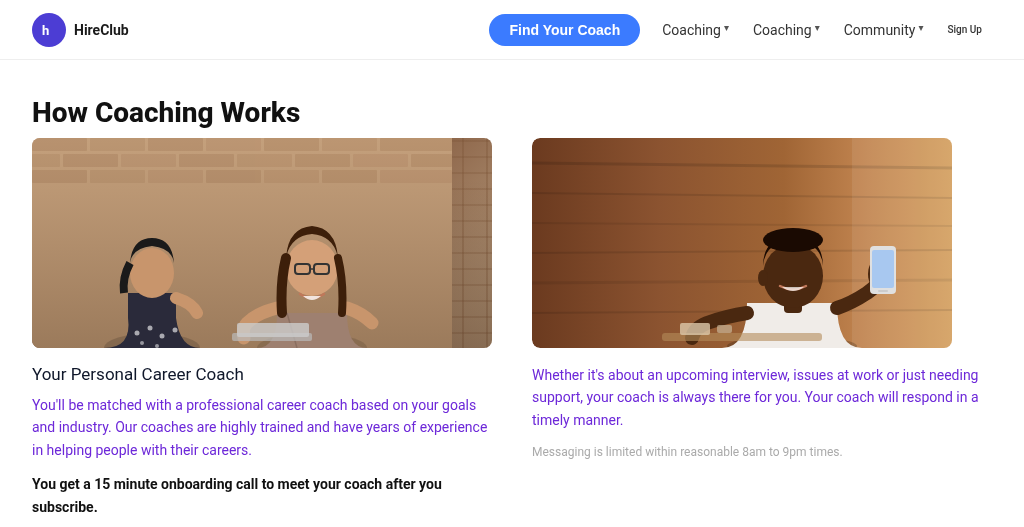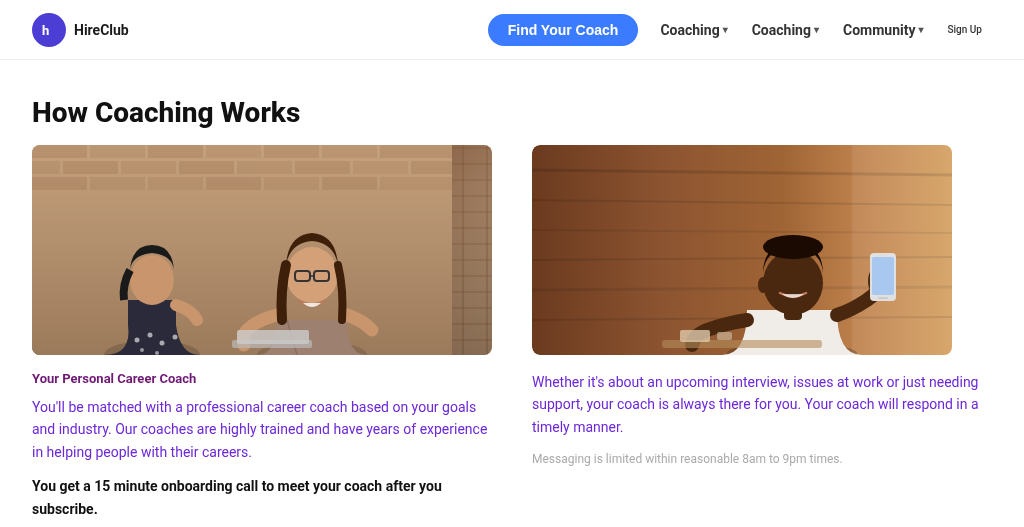--- a/index.html
+++ b/index.html
@@ -55,25 +55,24 @@
       border: none;
       border-radius: 24px;
       padding: 8px 20px;
       font-size: 14px;
       font-weight: 600;
       cursor: pointer;
       margin-right: 8px;
     }
     .nav-item {
       display: flex;
-      align-items: center;
       gap: 3px;
       padding: 6px 10px;
       font-size: 14px;
-      font-weight: 700;
+      font-weight: 400;
       color: #333;
       cursor: pointer;
       border-radius: 4px;
     }
     .chevron {
       font-size: 10px;
       color: #555;
     }
     .nav-signup {
       padding: 6px 10px;
@@ -84,21 +83,21 @@
     }
 
     
     main {
       padding: 36px 32px 32px 32px;
     }
     h1 {
       font-size: 28px;
       font-weight: 800;
       color: #111;
-      margin-bottom: 16px;
+      margin-bottom: 9px;
     }
 
     .cards-row {
       display: grid;
       grid-template-columns: 1fr 1fr;
       gap: 40px;
     }
 
     .card {}
 
@@ -141,23 +140,23 @@
       content: '';
       position: absolute;
       bottom: 0;
       left: 0;
       right: 0;
       height: 80%;
       background: linear-gradient(to top, rgba(80,50,30,0.5), transparent);
     }
 
     .card-title {
-      font-size: 13px;
-      font-weight: 700;
-      color: #701a75;
+      font-size: 17px;
+      font-weight: 400;
+      color: #0f172a;
       margin-bottom: 10px;
     }
     .card-desc {
       font-size: 14px;
       color: #6d28d9;
       line-height: 1.6;
       margin-bottom: 12px;
     }
     .card-highlight {
       font-size: 14px;

